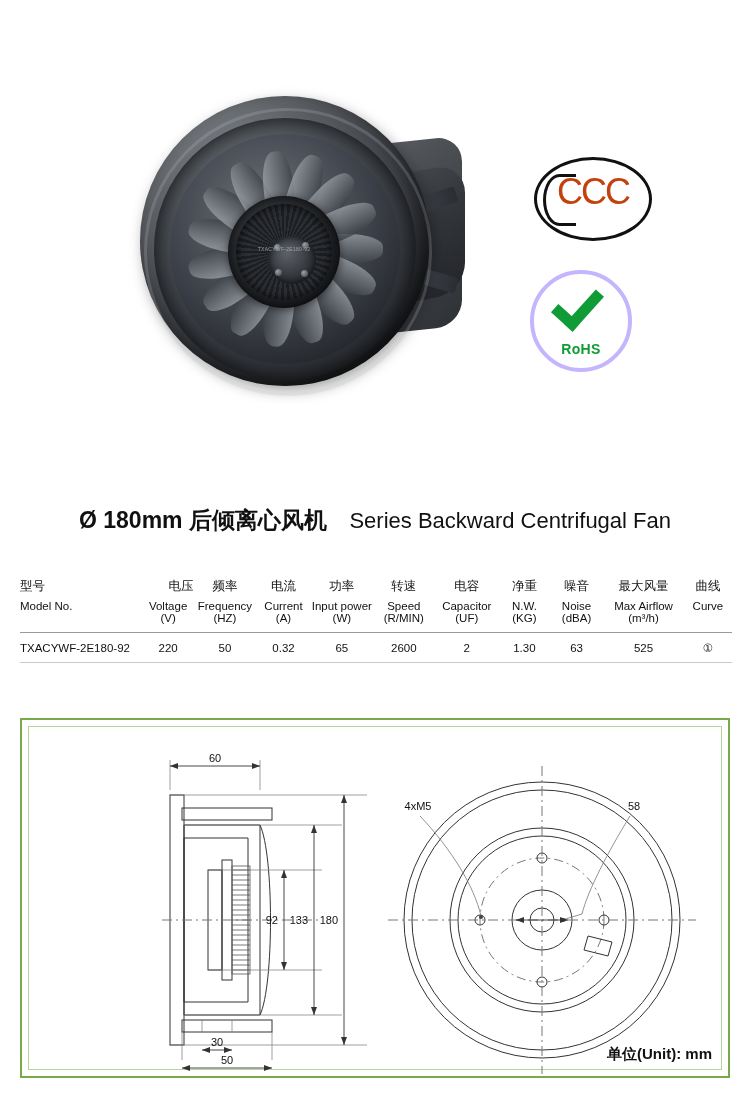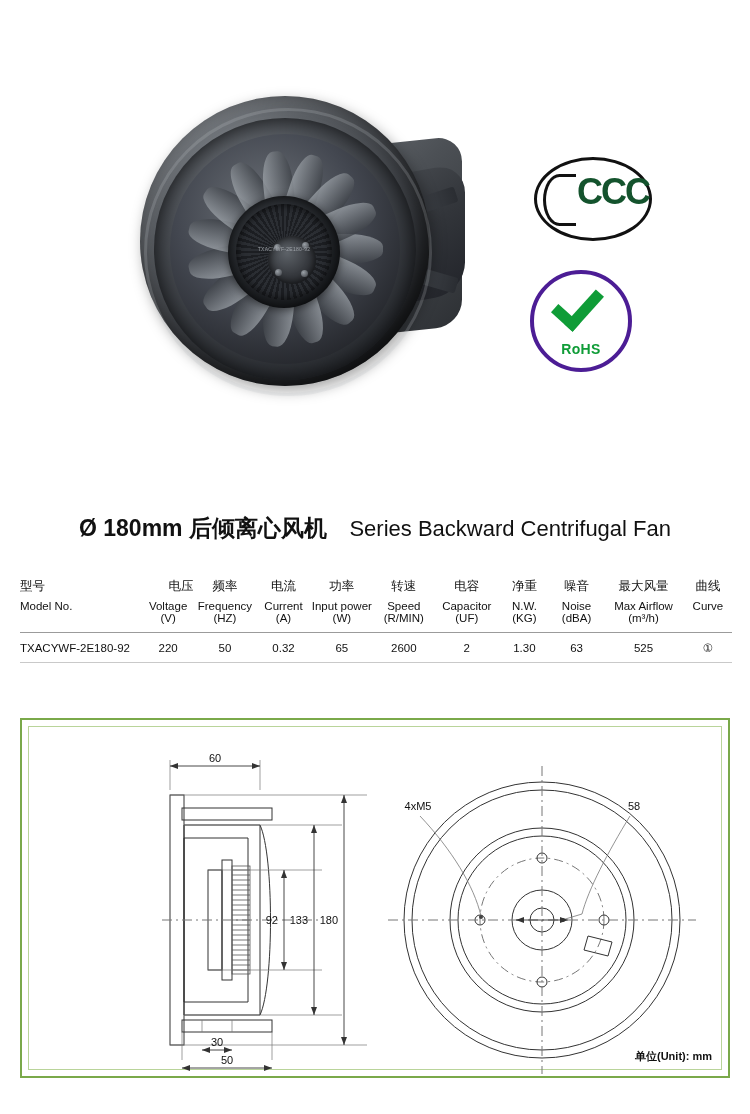--- a/index.html
+++ b/index.html
@@ -158,41 +158,41 @@
 
   .ccc-mark {
     position: absolute; left: 14px; top: 112px;
     width: 112px; height: 78px;
     border: 3px solid #111;
     border-radius: 50%;
     background: #fff;
   }
   .ccc-text {
     position: absolute; left: 0; top: 12px; width: 100%;
-    text-align: right;
-    font-weight: bold;
+    text-align: center;
+    font-weight: normal;
     font-size: 36px;
     line-height: 40px;
     letter-spacing: -2px;
-    color: #14532d;
+    color: #c2410c;
   }
   .ccc-arcs {
     position: absolute; left: 6px; top: 14px;
     width: 30px; height: 46px;
     border-left: 3px solid #111;
     border-top: 3px solid #111;
     border-bottom: 3px solid #111;
     border-radius: 50% 0 0 50%;
   }
 
   .rohs-mark {
     position: absolute; left: 10px; top: 225px;
     width: 94px; height: 94px;
     border-radius: 50%;
-    border: 4px solid #4c1d95;
+    border: 4px solid #c4b5fd;
     background: #fff;
   }
   .rohs-check {
     position: absolute; left: 20px; top: 16px;
     width: 36px; height: 18px;
     border-left: 11px solid #0f9c37;
     border-bottom: 11px solid #0f9c37;
     transform: rotate(-48deg);
   }
   .rohs-label {
@@ -208,21 +208,20 @@
     right: -3px; bottom: 5px;
     font-size: 9px; color: #9a9a9a;
   }
 
   
   #title-row {
     position: absolute;
     left: 0; top: 505px;
     width: 750px;
     text-align: center;
-    margin-top: 8px;
   }
   #title-row .t-cn {
     font-size: 23px;
     font-weight: bold;
     letter-spacing: 0px;
   }
   #title-row .t-en {
     font-size: 22px;
     font-weight: normal;
     margin-left: 18px;
@@ -291,21 +290,21 @@
     box-sizing: border-box;
   }
   #drawing .inner {
     position: absolute;
     left: 6px; top: 6px; right: 6px; bottom: 6px;
     border: 1px solid #b9d49a;
   }
   .unit-note {
     position: absolute;
     right: 16px; bottom: 12px;
-    font-size: 11px;
+    font-size: 15px;
     font-weight: bold;
     color: #111;
   }
   svg.dwg { position: absolute; left: 0; top: 0; }
 
   
   .dim-txt { font-family: "Liberation Sans", sans-serif; font-size: 11px; fill: #111; }
 </style>
 </head>
 <body>

